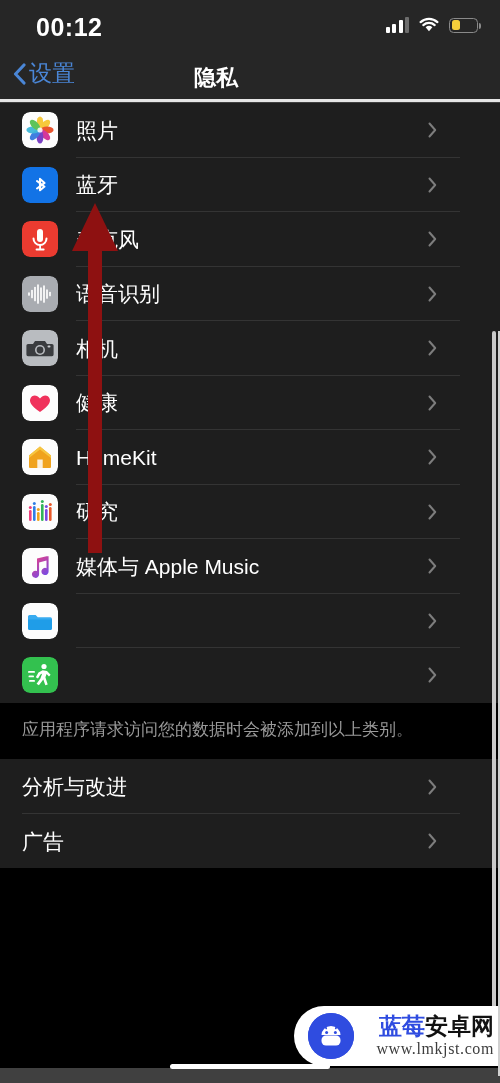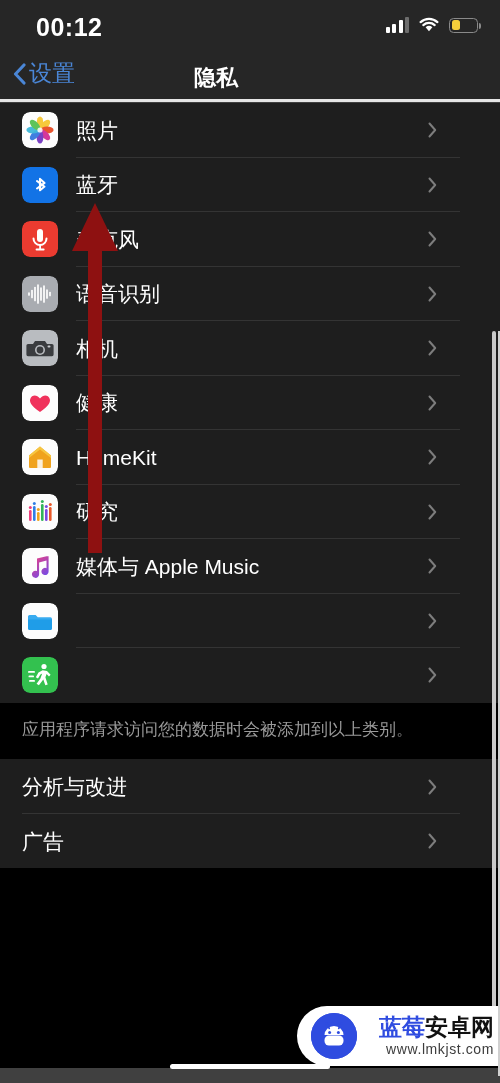--- a/index.html
+++ b/index.html
@@ -144,22 +144,22 @@
     background: #2f4ce0; position: relative; flex: 0 0 auto;
   }
   .wm-text { margin-left: 22px; line-height: 1; text-align: right; }
   .wm-title {
     font-size: 23px; font-weight: 700; letter-spacing: 0px;
     white-space: nowrap;
   }
   .wm-title .b { color: #2f4ce0; }
   .wm-title .k { color: #111111; }
   .wm-url {
-    margin-top: 3px; font-size: 14px; color: #3d3d3d;
-    letter-spacing: 0.6px; white-space: nowrap;
+    margin-top: 3px; font-size: 16px; color: #3d3d3d;
+    letter-spacing: 0.6px; white-space: nowrap; font-family: Liberation Serif, serif;
   }
 
   
   .home-indicator {
     position: absolute; left: 50%; bottom: 14px;
     transform: translateX(-50%);
     width: 160px; height: 5px;
     background: #ffffff; border-radius: 3px;
   }
   .right-edge {

